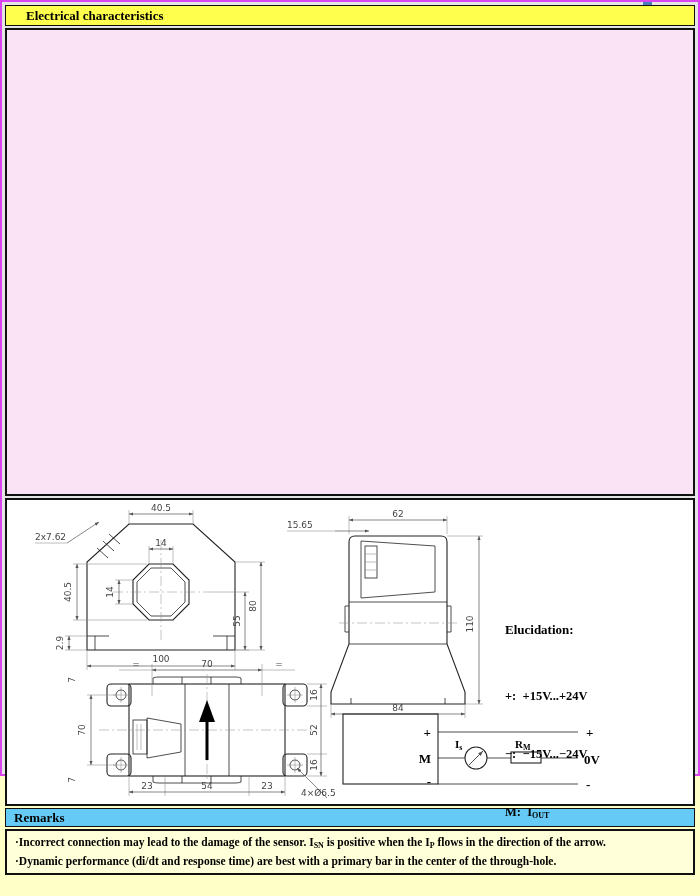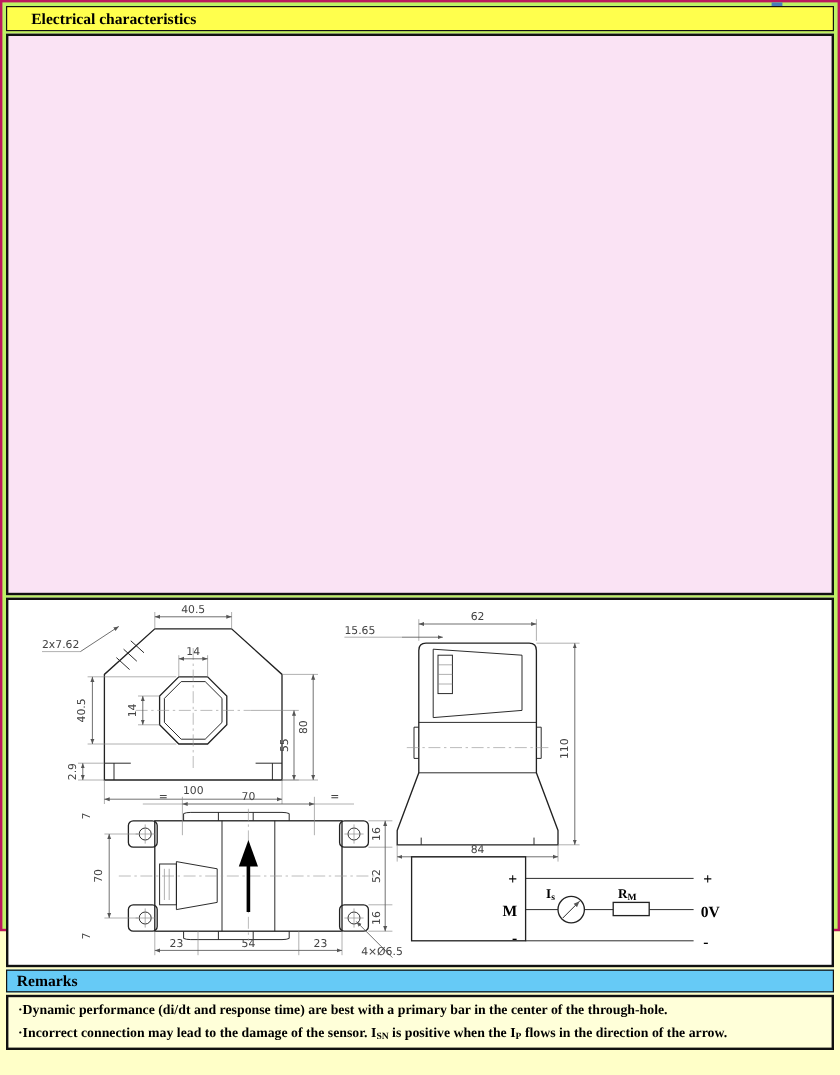--- a/index.html
+++ b/index.html
@@ -1,19 +1,19 @@
 <!DOCTYPE html>
 <html><head>
 <meta charset="utf-8">
 <style>
   html,body{margin:0;padding:0;}
   body{width:700px;height:896px;overflow:hidden;background:#FFFFC8;
        font-family:"Liberation Serif","DejaVu Serif",serif;}
   .page{position:relative;width:700px;height:776px;box-sizing:border-box;
-        border:2px solid #be185d;background:#bef264;padding:3px;}
+        border:2px solid #d946ef;background:#e5e5e5;padding:3px;}
   .bar{box-sizing:border-box;border:1px solid #111;font-weight:bold;
        font-size:13px;color:#000;line-height:19px;padding:0 0 0 8px;margin-bottom:2px;}
   .bar-yellow{background:#FFFF4D;height:21px;line-height:19px;padding-left:20px;}
   .bar-green{background:#99FB35;height:19px;line-height:17px;}
   .bar-blue{background:#66CAF6;height:19px;line-height:17px;}
   .tablewrap{box-sizing:border-box;border:2px solid #111;margin-bottom:2px;background:#FAE3F4;}
   table{width:100%;height:464px;border-collapse:collapse;table-layout:fixed;}
   sub{font-size:8px;line-height:0;vertical-align:-2px;}
   .drawarea{box-sizing:border-box;position:relative;height:308px;background:#fff;
             border:2px solid #111;margin-bottom:2px;}
@@ -191,23 +191,29 @@
         <path class="b2" d="M126,59 L140,45" marker-end="url(#ar)"></path>
         <text class="cts" x="112" y="42"><tspan>I</tspan><tspan class="subt" dy="2">s</tspan></text>
         <rect class="bw" x="168" y="46" width="30" height="11"></rect>
         <text class="cts" x="172" y="42"><tspan>R</tspan><tspan class="subt" dy="2">M</tspan></text>
         <text class="ct" x="243" y="31">+</text>
         <text class="ct" x="241" y="58">0V</text>
         <text class="ct" x="243" y="83">-</text>
       </g>
     </svg>
 
+    <div class="eluc">
+      <div class="eluc-title">Elucidation:</div>
+      <div class="eluc-line">+:  +15V...+24V</div>
+      <div class="eluc-line">−:  −15V...−24V</div>
+      <div class="eluc-line">M:  I<sub>OUT</sub></div>
+    </div>
   </div>
 
   <div class="bar bar-blue">
     <span>Remarks</span>
   </div>
 
   <div class="remarksbody">
+    <div class="remark-line">·Incorrect connection may lead to the damage of the sensor. I<sub>SN</sub> is positive when the I<sub>P</sub> flows in the direction of the arrow.</div>
     <div class="remark-line">·Dynamic performance (di/dt and response time) are best with a primary bar in the center of the through-hole.</div>
-    <div class="remark-line">·Incorrect connection may lead to the damage of the sensor. I<sub>SN</sub> is positive when the I<sub>P</sub> flows in the direction of the arrow.</div>
   </div>
 </div>
 
 </body></html>

